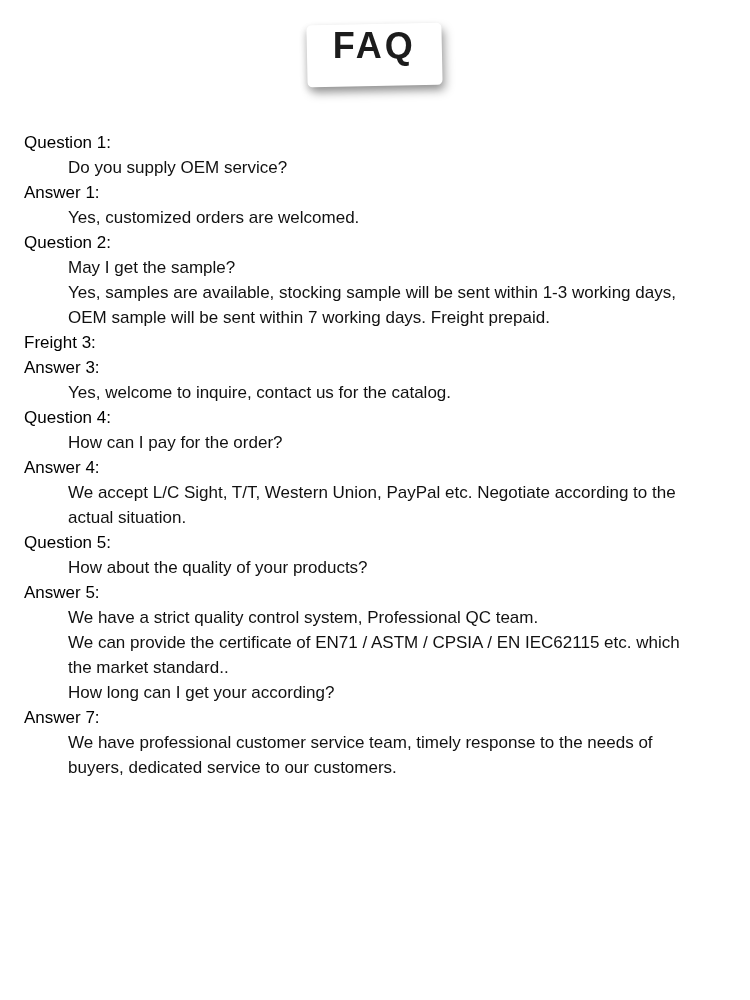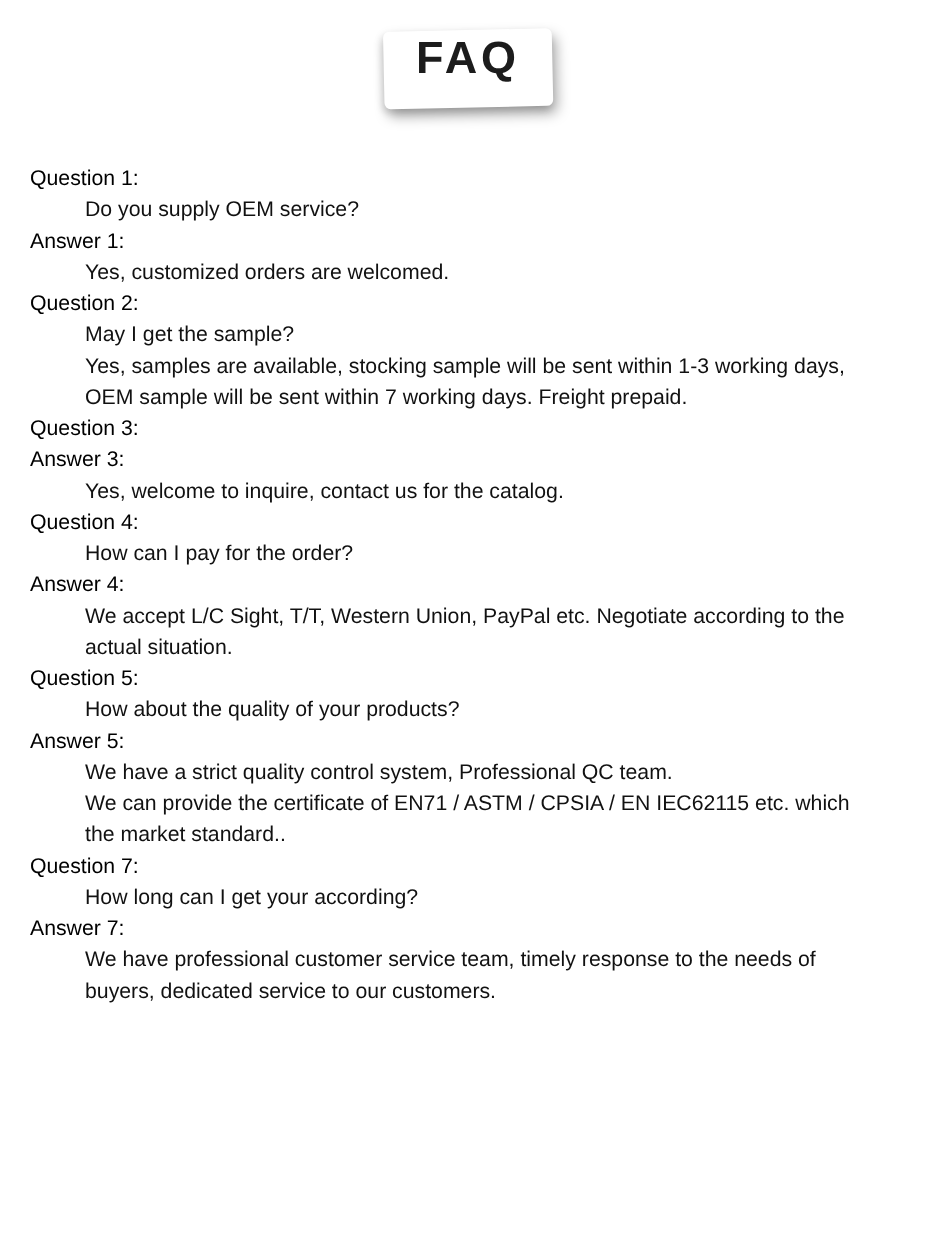--- a/index.html
+++ b/index.html
@@ -72,21 +72,21 @@
   </section>
 
   <section class="faq-item">
     <div class="q-label">Question 2:</div>
     <div class="q-text">May I get the sample?</div>
     <div class="a-text">Yes, samples are available, stocking sample will be sent within 1-3 working days,
 OEM sample will be sent within 7 working days. Freight prepaid.</div>
   </section>
 
   <section class="faq-item">
-    <div class="q-label">Question 3:</div>
+    <div class="q-label">Freight 3:</div>
     <div class="a-label">Answer 3:</div>
     <div class="a-text">Yes, welcome to inquire, contact us for the catalog.</div>
   </section>
 
   <section class="faq-item">
     <div class="q-label">Question 4:</div>
     <div class="q-text">How can I pay for the order?</div>
     <div class="a-label">Answer 4:</div>
     <div class="a-text">We accept L/C Sight, T/T, Western Union, PayPal etc. Negotiate according to the
 actual situation.</div>
@@ -96,20 +96,19 @@
     <div class="q-label">Question 5:</div>
     <div class="q-text">How about the quality of your products?</div>
     <div class="a-label">Answer 5:</div>
     <div class="a-text">We have a strict quality control system, Professional QC team.
 We can provide the certificate of EN71 / ASTM / CPSIA / EN IEC62115 etc. which
 the market standard..</div>
   </section>
 
 
   <section class="faq-item">
-    <div class="q-label">Question 7:</div>
     <div class="q-text">How long can I get your according?</div>
     <div class="a-label">Answer 7:</div>
     <div class="a-text">We have professional customer service team, timely response to the needs of
 buyers, dedicated service to our customers.</div>
   </section>
 
 </main>
 
 </body></html>

